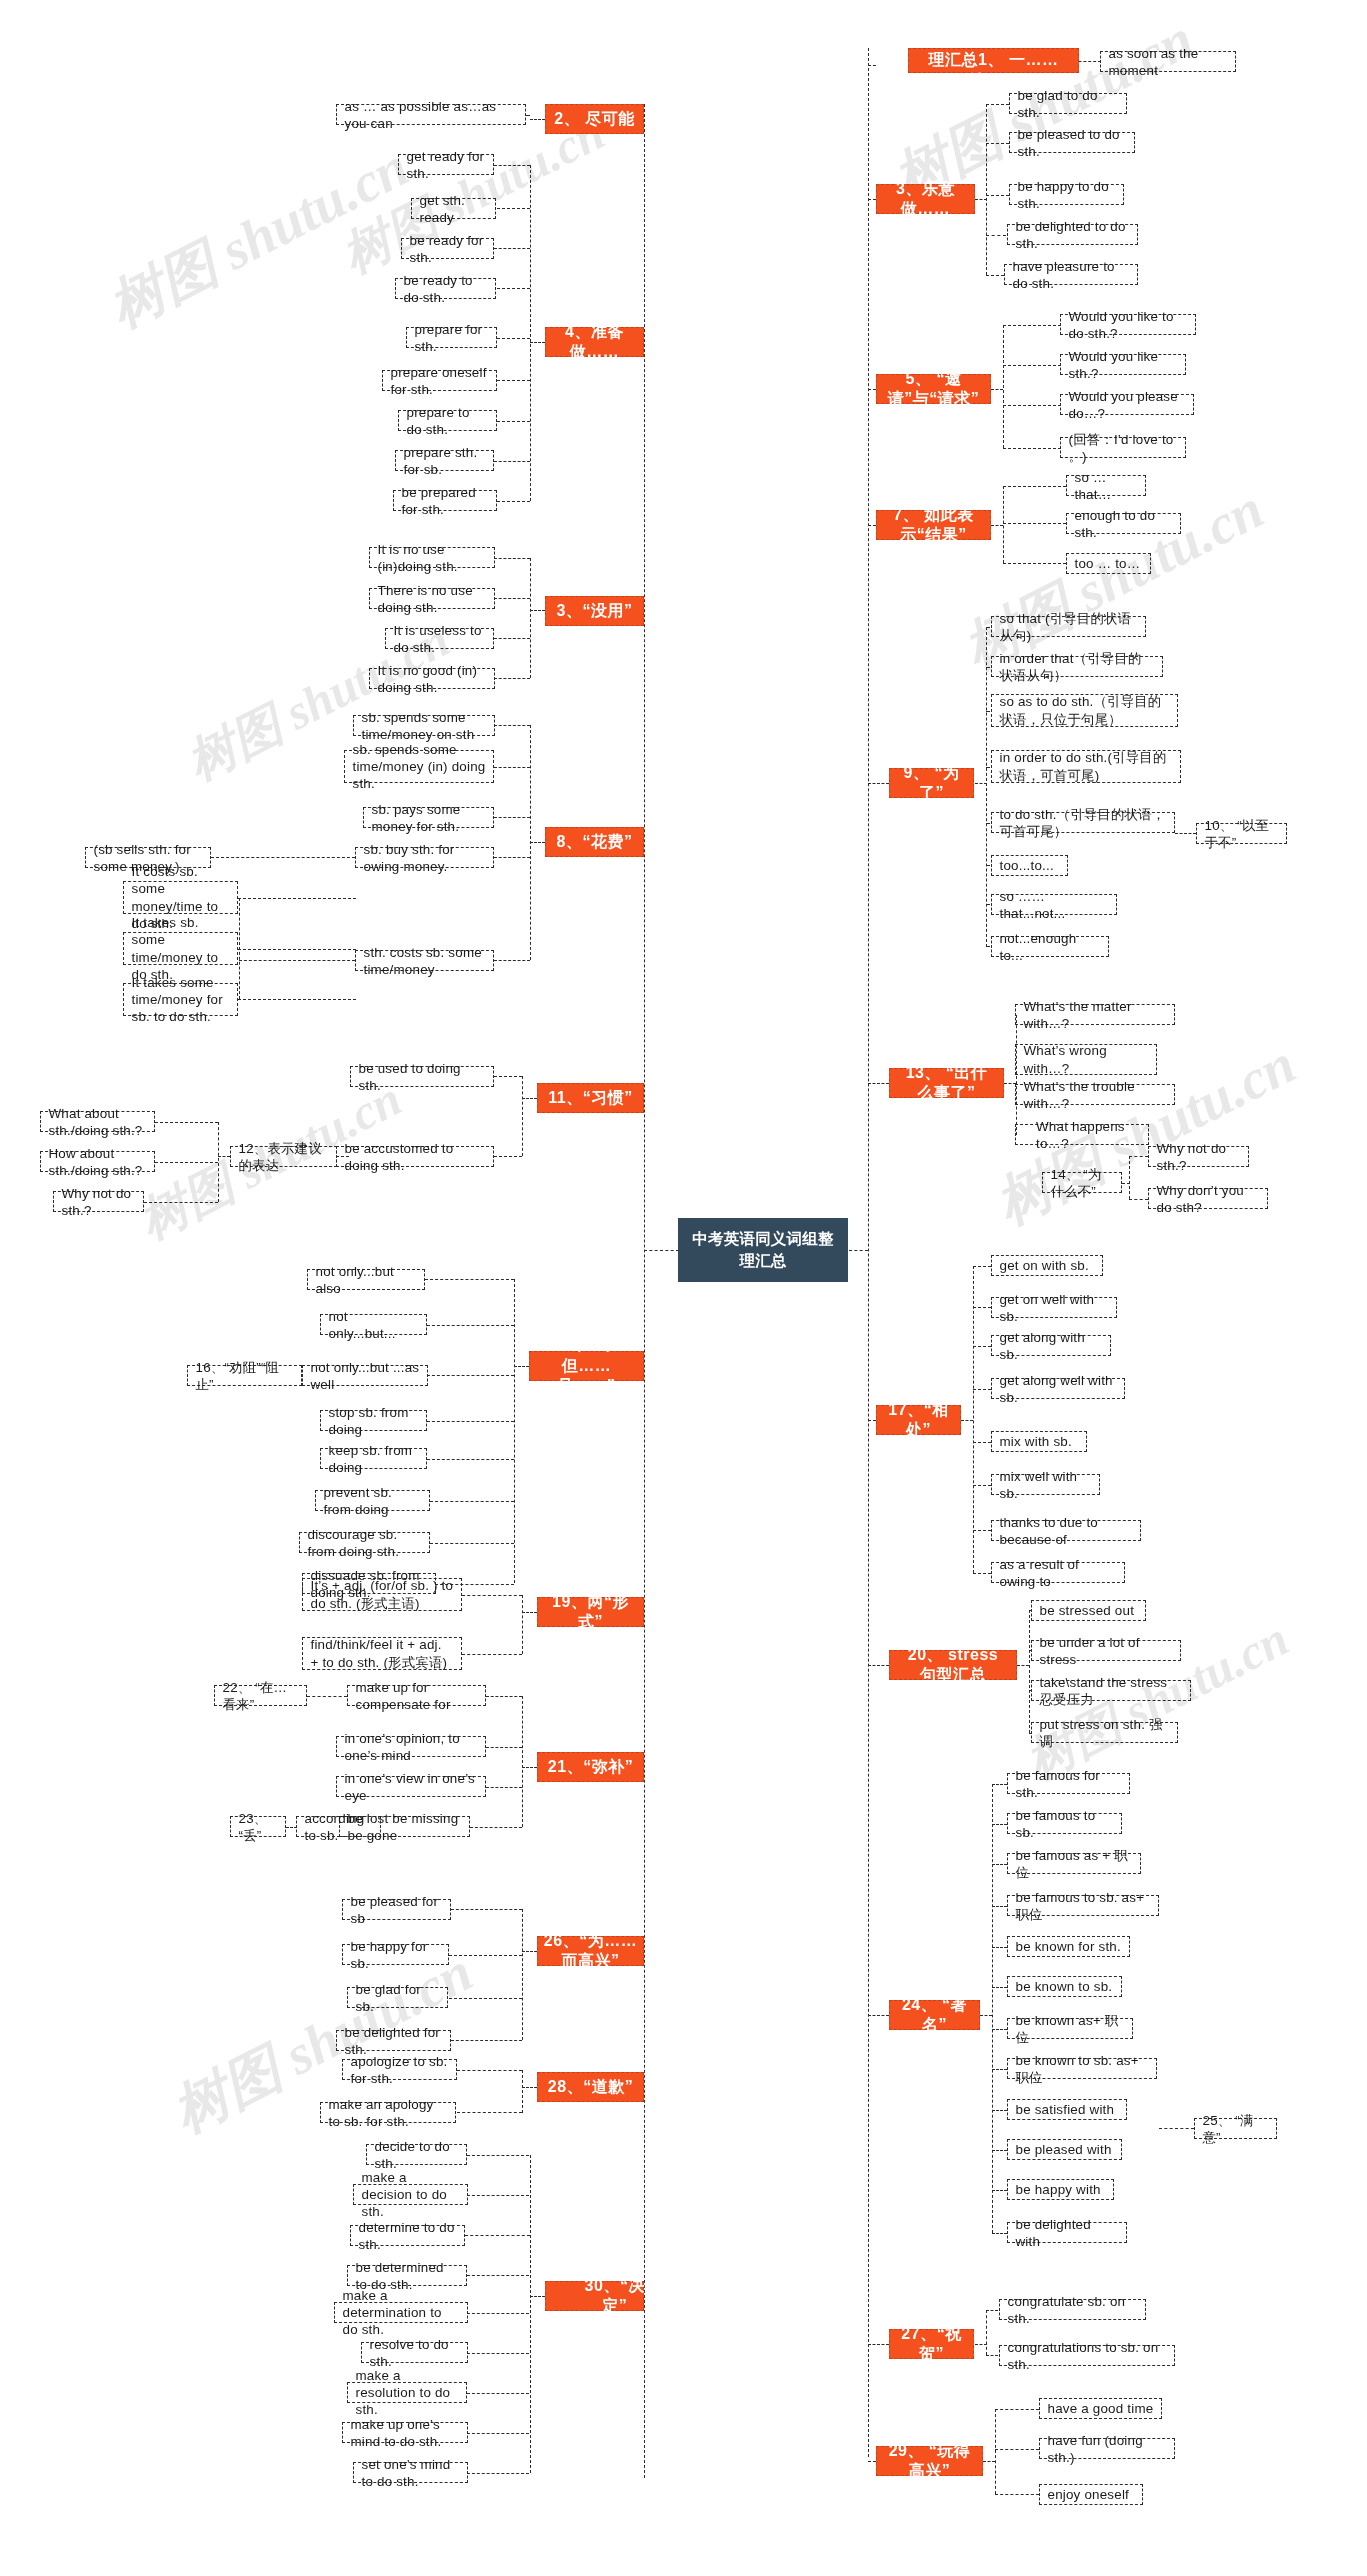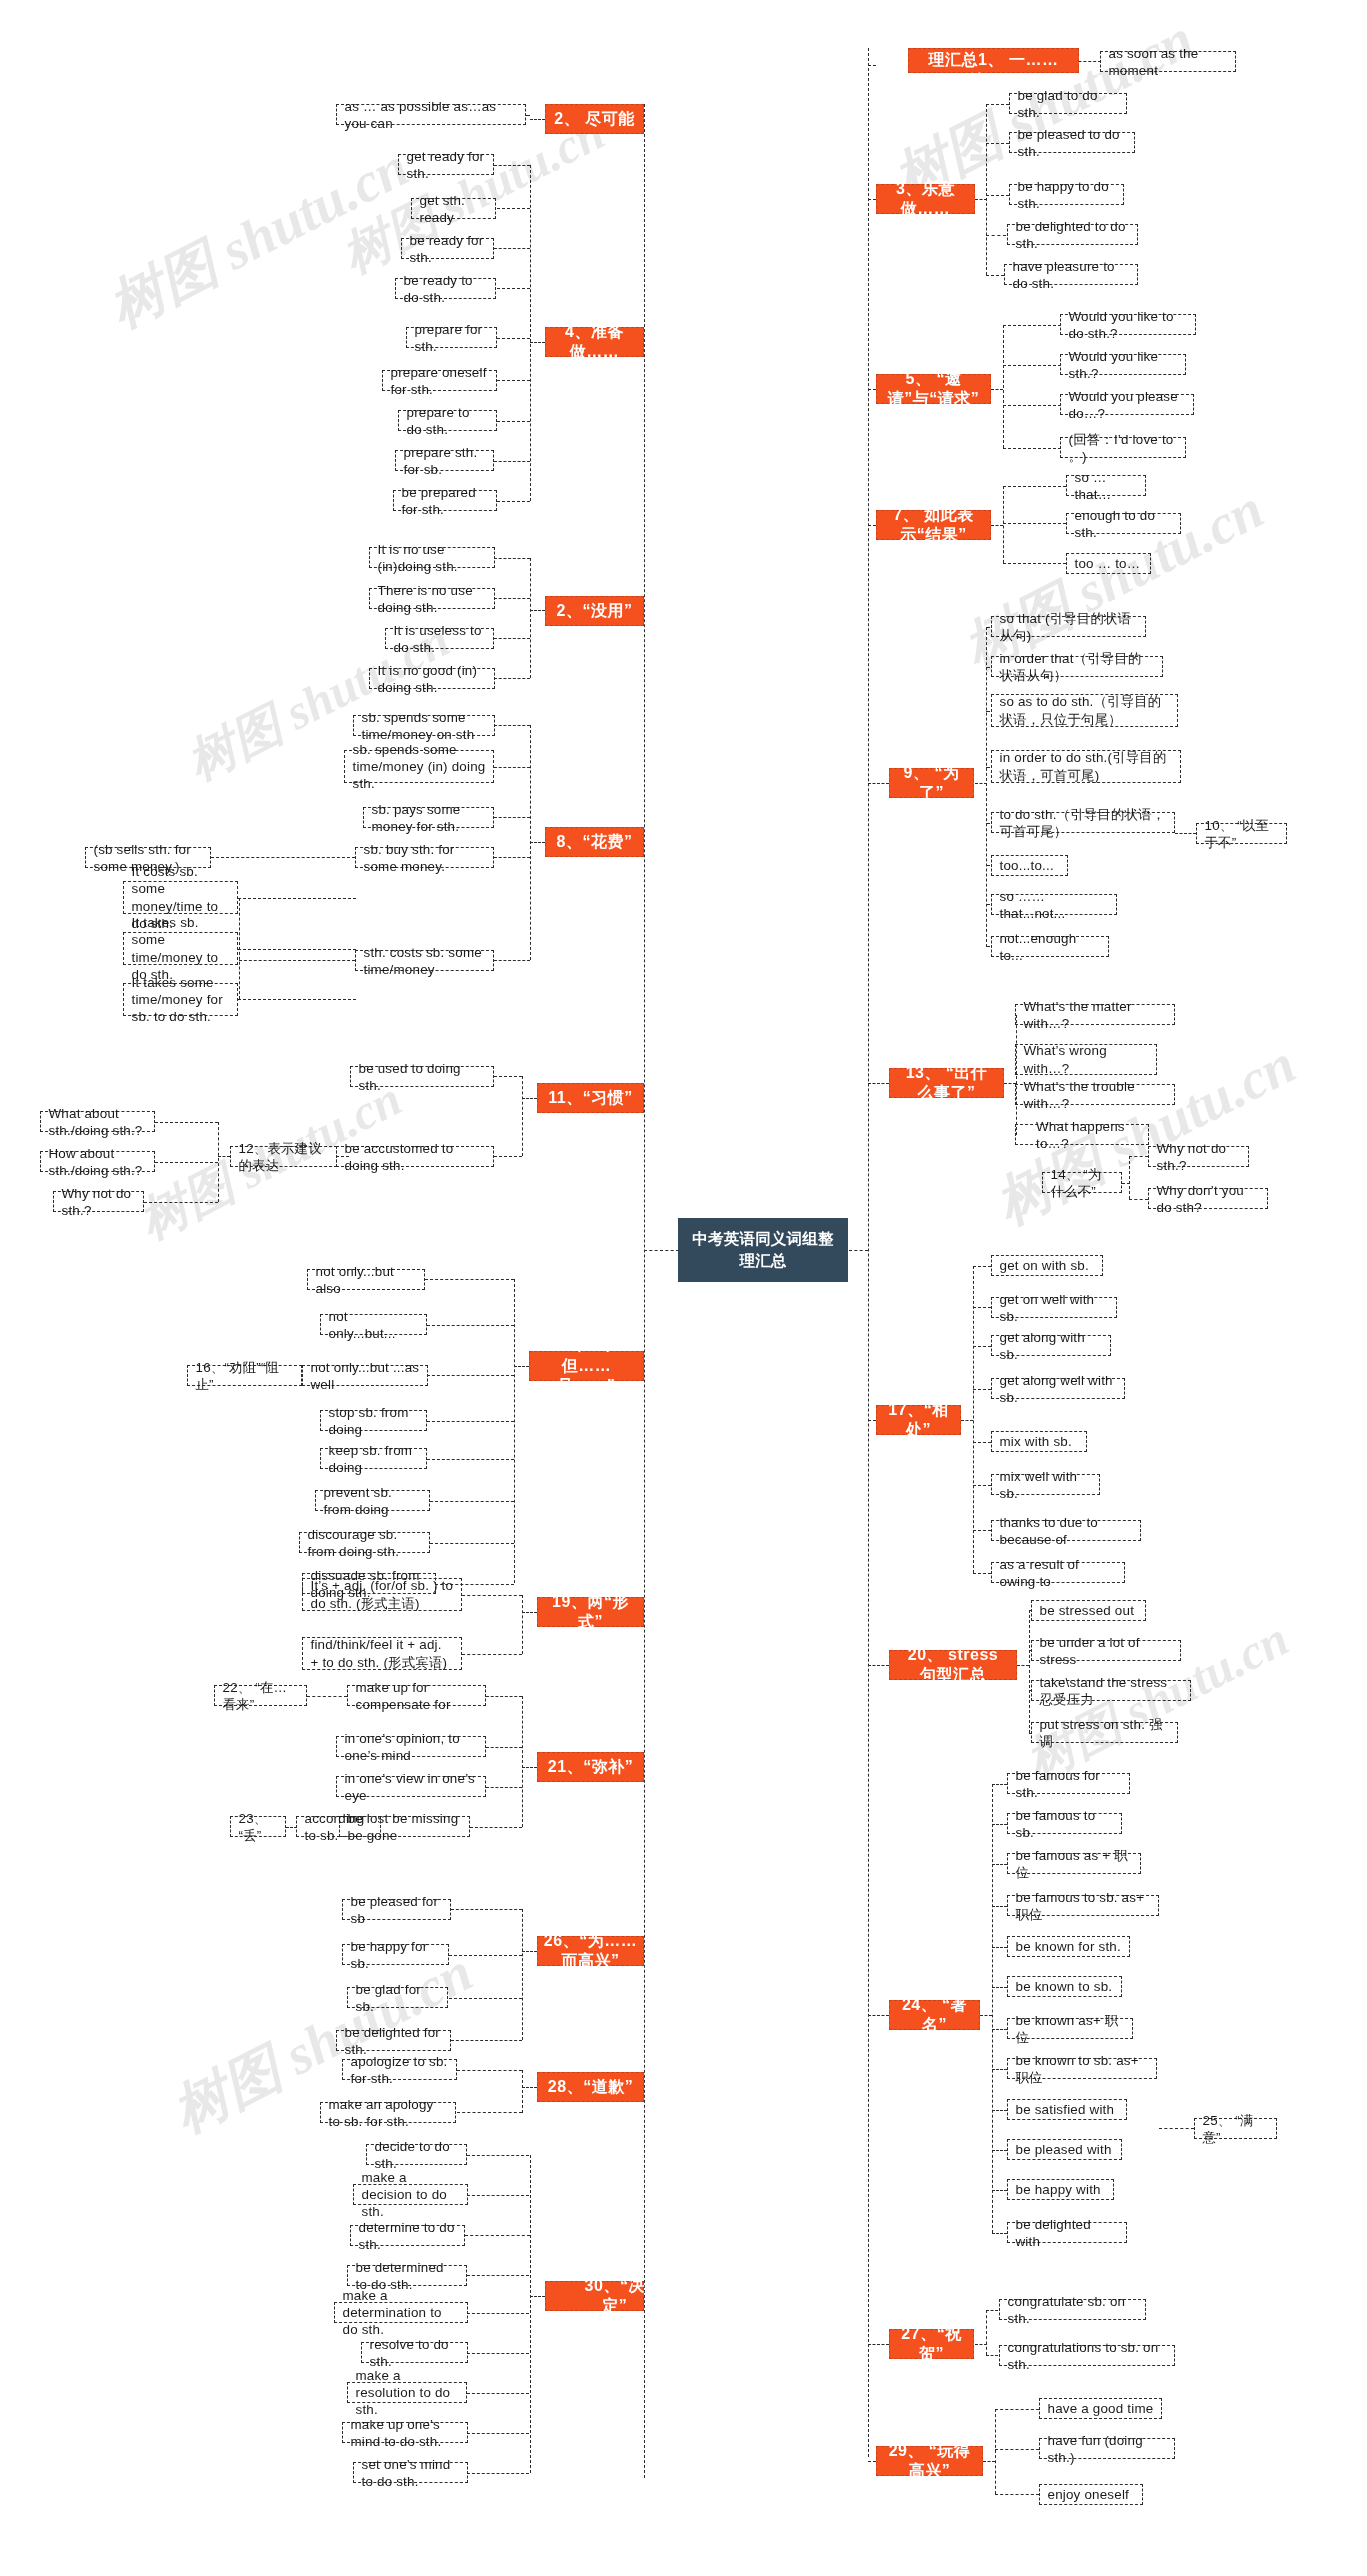--- a/index.html
+++ b/index.html
@@ -66,21 +66,21 @@
     <div class="node" style="left: 406px; top: 327px; width: 91px; height: 21.4px;">prepare for sth.</div>
     <div class="lnk h" style="top: 338px; left: 497px; width: 33px;"></div>
     <div class="node" style="left: 382px; top: 370px; width: 115px; height: 21.4px;">prepare oneself for sth.</div>
     <div class="lnk h" style="top: 380px; left: 497px; width: 33px;"></div>
     <div class="node" style="left: 398px; top: 410px; width: 99px; height: 21.4px;">prepare to do sth.</div>
     <div class="lnk h" style="top: 421px; left: 497px; width: 33px;"></div>
     <div class="node" style="left: 395px; top: 450px; width: 99px; height: 21.4px;">prepare sth. for sb.</div>
     <div class="lnk h" style="top: 461px; left: 494px; width: 36px;"></div>
     <div class="node" style="left: 393px; top: 490px; width: 104px; height: 21.4px;">be prepared for sth.</div>
     <div class="lnk h" style="top: 501px; left: 497px; width: 33px;"></div>
-    <div class="node topic center" style="left: 545px; top: 596px; width: 99px; height: 30px;">2、“没用”</div>
+    <div class="node topic center" style="left: 545px; top: 596px; width: 99px; height: 30px;">3、“没用”</div>
     <div class="lnk h" style="top: 610px; left: 644px; width: 0px;"></div>
     <div class="lnk v" style="left: 530px; top: 558px; height: 120px;"></div>
     <div class="lnk h" style="top: 610px; left: 530px; width: 15px;"></div>
     <div class="node" style="left: 369px; top: 547px; width: 126px; height: 21.4px;">It is no use (in)doing sth.</div>
     <div class="lnk h" style="top: 558px; left: 494px; width: 36px;"></div>
     <div class="node" style="left: 369px; top: 588px; width: 126px; height: 21.4px;">There is no use doing sth.</div>
     <div class="lnk h" style="top: 598px; left: 494px; width: 36px;"></div>
     <div class="node" style="left: 385px; top: 628px; width: 109px; height: 21.4px;">It is useless to do sth.</div>
     <div class="lnk h" style="top: 638px; left: 494px; width: 36px;"></div>
     <div class="node" style="left: 369px; top: 668px; width: 126px; height: 21.4px;">It is no good (in) doing sth.</div>
@@ -88,21 +88,21 @@
     <div class="node topic center" style="left: 545px; top: 827px; width: 99px; height: 30px;">8、“花费”</div>
     <div class="lnk h" style="top: 842px; left: 644px; width: 0px;"></div>
     <div class="lnk v" style="left: 530px; top: 725px; height: 235px;"></div>
     <div class="lnk h" style="top: 842px; left: 530px; width: 15px;"></div>
     <div class="node" style="left: 353px; top: 715px; width: 142px; height: 21.4px;">sb. spends some time/money on sth</div>
     <div class="lnk h" style="top: 725px; left: 494px; width: 36px;"></div>
     <div class="node" style="left: 344px; top: 750px; width: 150px; height: 33px;">sb. spends some time/money (in) doing sth.</div>
     <div class="lnk h" style="top: 767px; left: 494px; width: 36px;"></div>
     <div class="node" style="left: 363px; top: 807px; width: 131px; height: 21.4px;">sb. pays some money for sth.</div>
     <div class="lnk h" style="top: 817px; left: 494px; width: 36px;"></div>
-    <div class="node" style="left: 355px; top: 847px; width: 139px; height: 21.4px;">sb. buy sth. for some money.</div>
+    <div class="node" style="left: 355px; top: 847px; width: 139px; height: 21.4px;">sb. buy sth. for owing money.</div>
     <div class="lnk h" style="top: 857px; left: 494px; width: 36px;"></div>
     <div class="node" style="left: 355px; top: 950px; width: 139px; height: 21.4px;">sth. costs sb. some time/money</div>
     <div class="lnk h" style="top: 960px; left: 494px; width: 36px;"></div>
     <div class="node topic center" style="left: 537px; top: 1083px; width: 107px; height: 30px;">11、“习惯”</div>
     <div class="lnk h" style="top: 1098px; left: 644px; width: 0px;"></div>
     <div class="lnk v" style="left: 522px; top: 1076px; height: 80px;"></div>
     <div class="lnk h" style="top: 1098px; left: 522px; width: 15px;"></div>
     <div class="node" style="left: 350px; top: 1066px; width: 144px; height: 21.4px;">be used to doing sth.</div>
     <div class="lnk h" style="top: 1076px; left: 494px; width: 28px;"></div>
     <div class="node" style="left: 336px; top: 1146px; width: 158px; height: 21.4px;">be accustomed to doing sth.</div>

